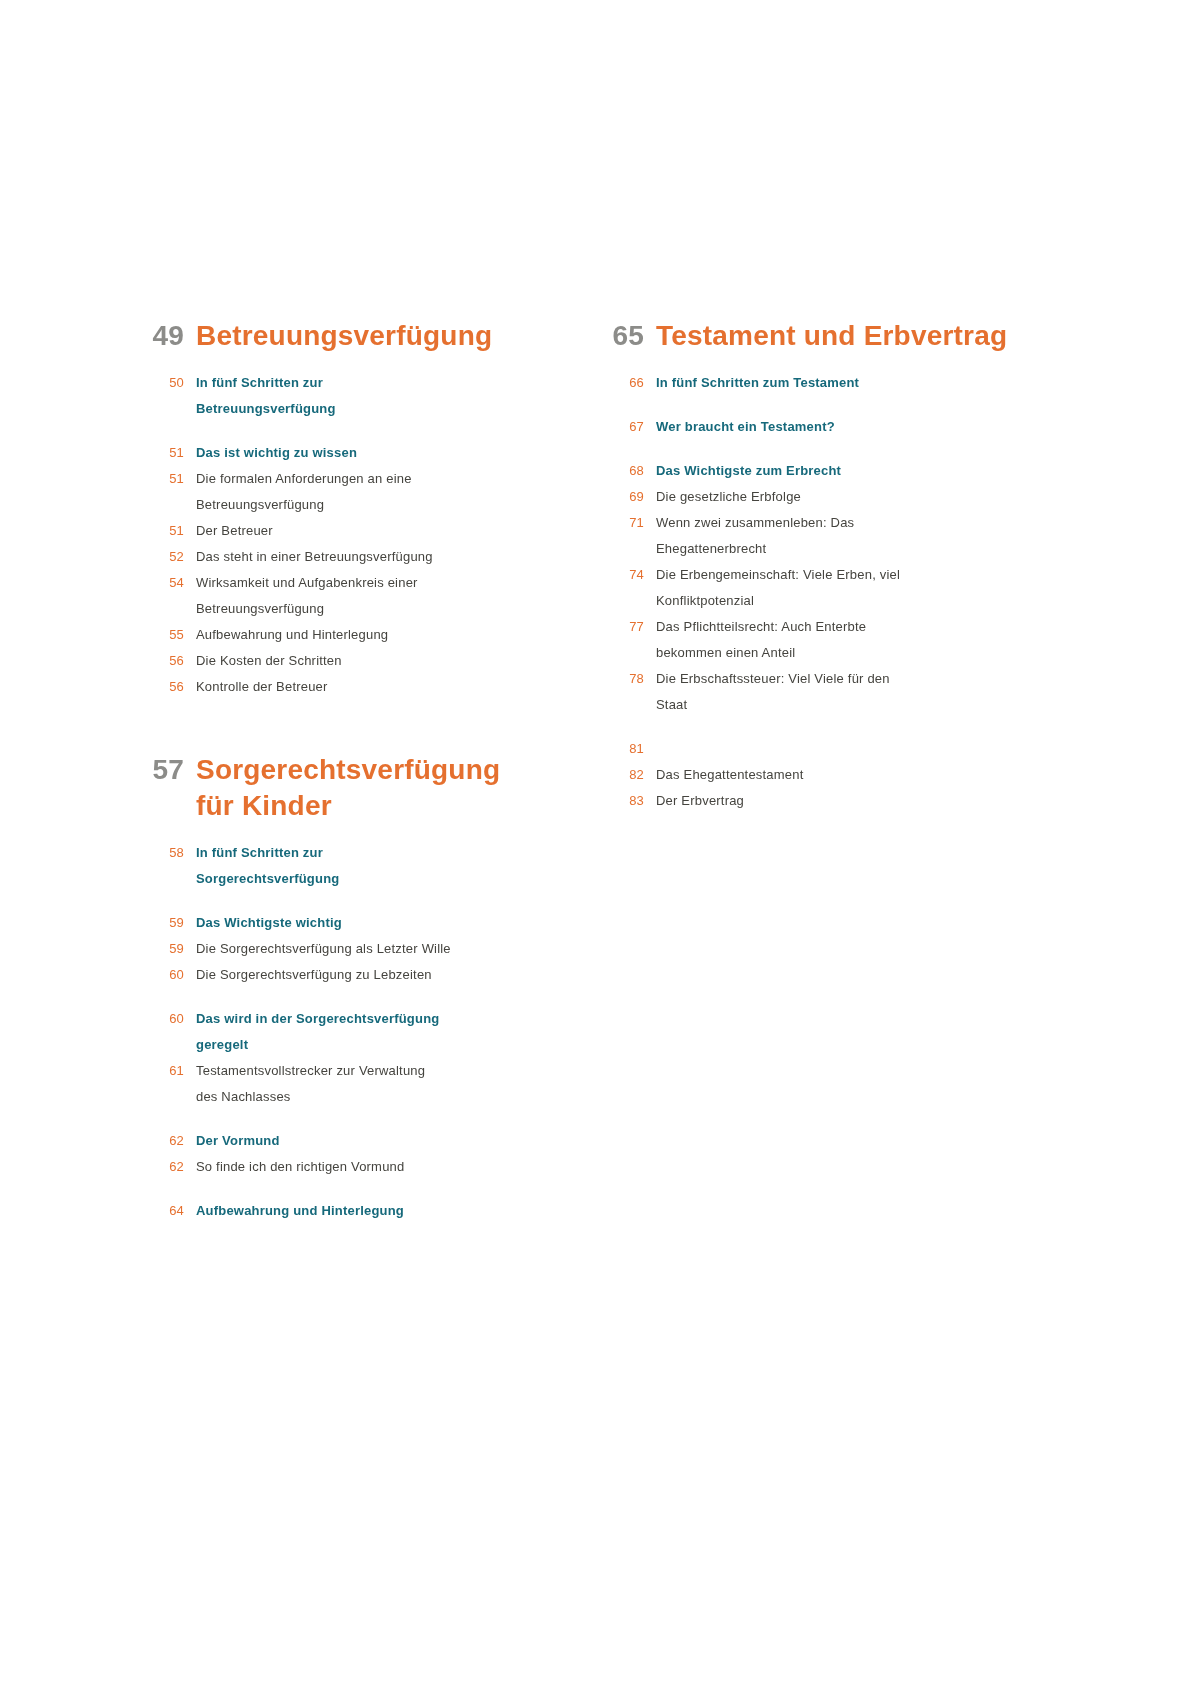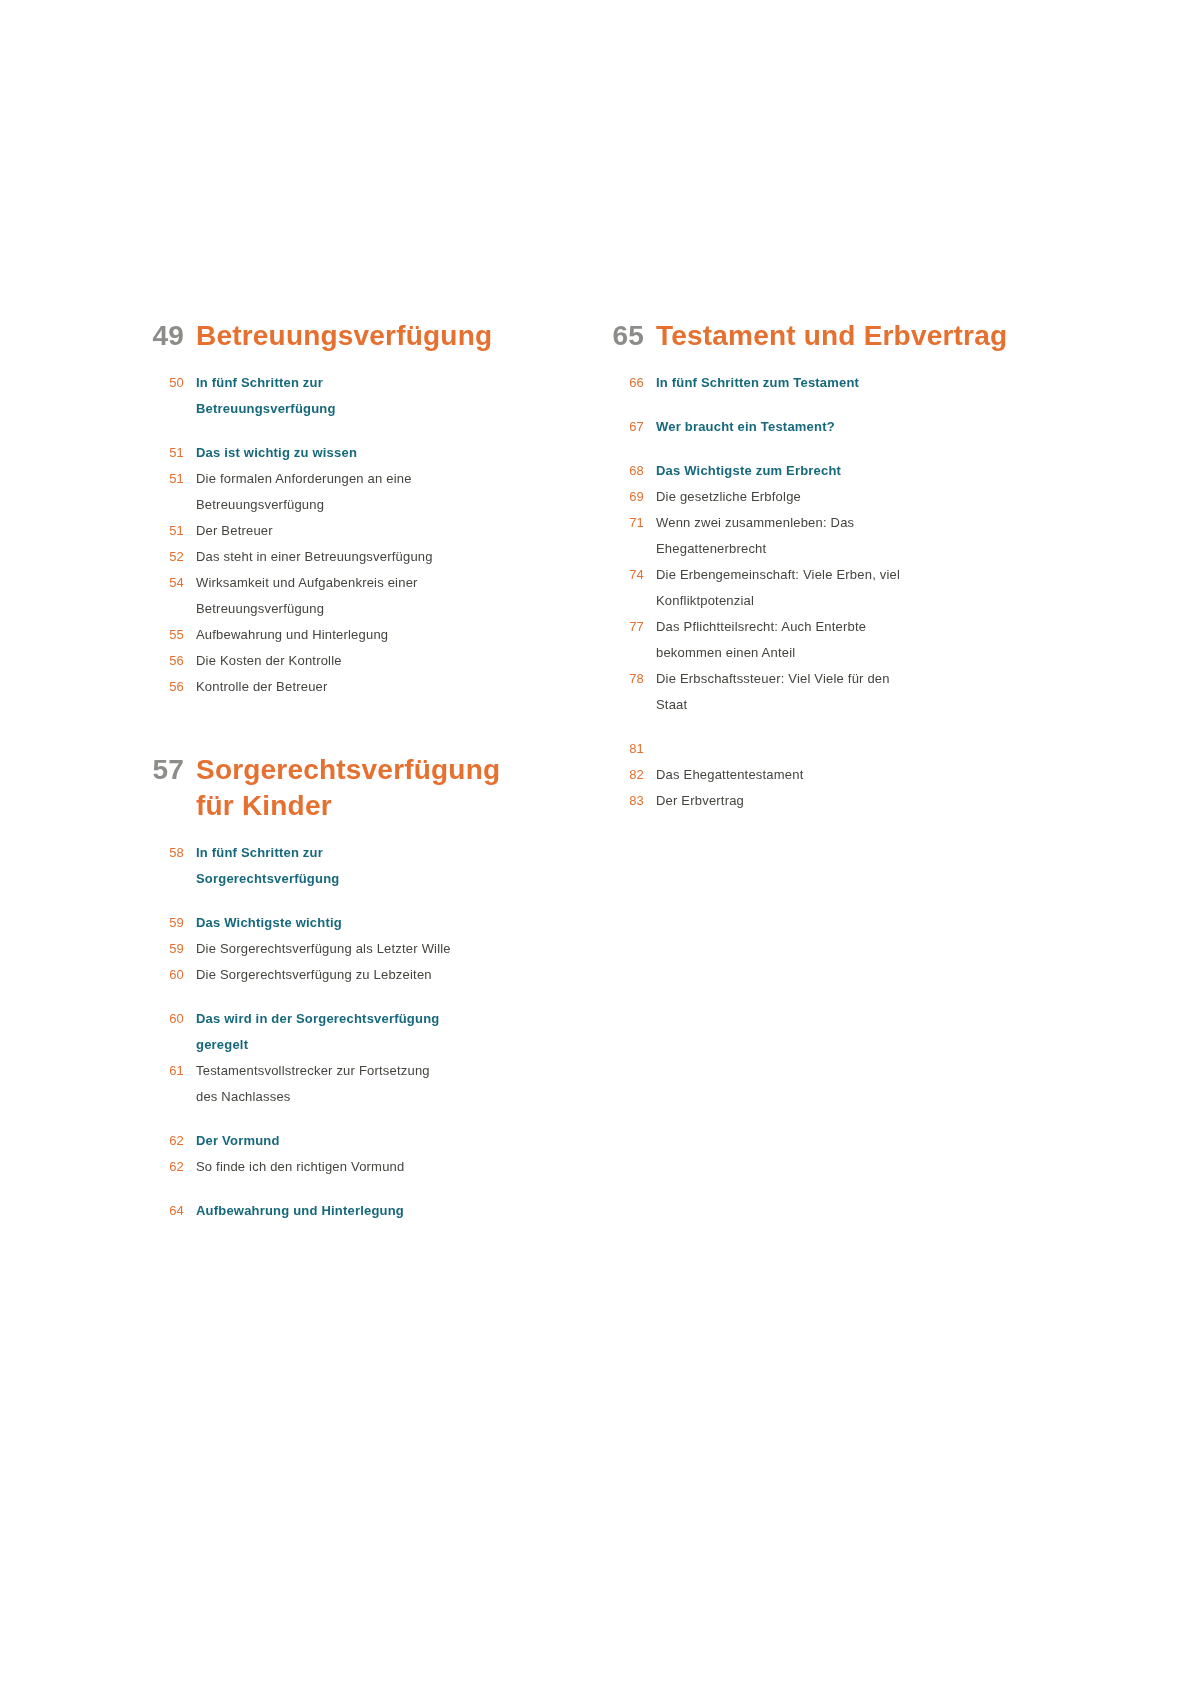--- a/index.html
+++ b/index.html
@@ -135,21 +135,21 @@
               <span class="num">54</span>
               <span class="txt">Wirksamkeit und Aufgabenkreis einer
 Betreuungsverfügung</span>
             </div>
             <div class="row entry">
               <span class="num">55</span>
               <span class="txt">Aufbewahrung und Hinterlegung</span>
             </div>
             <div class="row entry">
               <span class="num">56</span>
-              <span class="txt">Die Kosten der Kontrolle</span>
+              <span class="txt">Die Kosten der Schritten</span>
             </div>
             <div class="row entry">
               <span class="num">56</span>
               <span class="txt">Kontrolle der Betreuer</span>
             </div>
           </div>
         </div>
         <div class="chapter">
           <div class="chapter-head row">
             <span class="num">57</span>
@@ -178,21 +178,21 @@
             </div>
           </div>
           <div class="group">
             <div class="row entry bold">
               <span class="num">60</span>
               <span class="txt">Das wird in der Sorgerechtsverfügung
 geregelt</span>
             </div>
             <div class="row entry">
               <span class="num">61</span>
-              <span class="txt">Testamentsvollstrecker zur Fortsetzung
+              <span class="txt">Testamentsvollstrecker zur Verwaltung
 des Nachlasses</span>
             </div>
           </div>
           <div class="group">
             <div class="row entry bold">
               <span class="num">62</span>
               <span class="txt">Der Vormund</span>
             </div>
             <div class="row entry">
               <span class="num">62</span>

